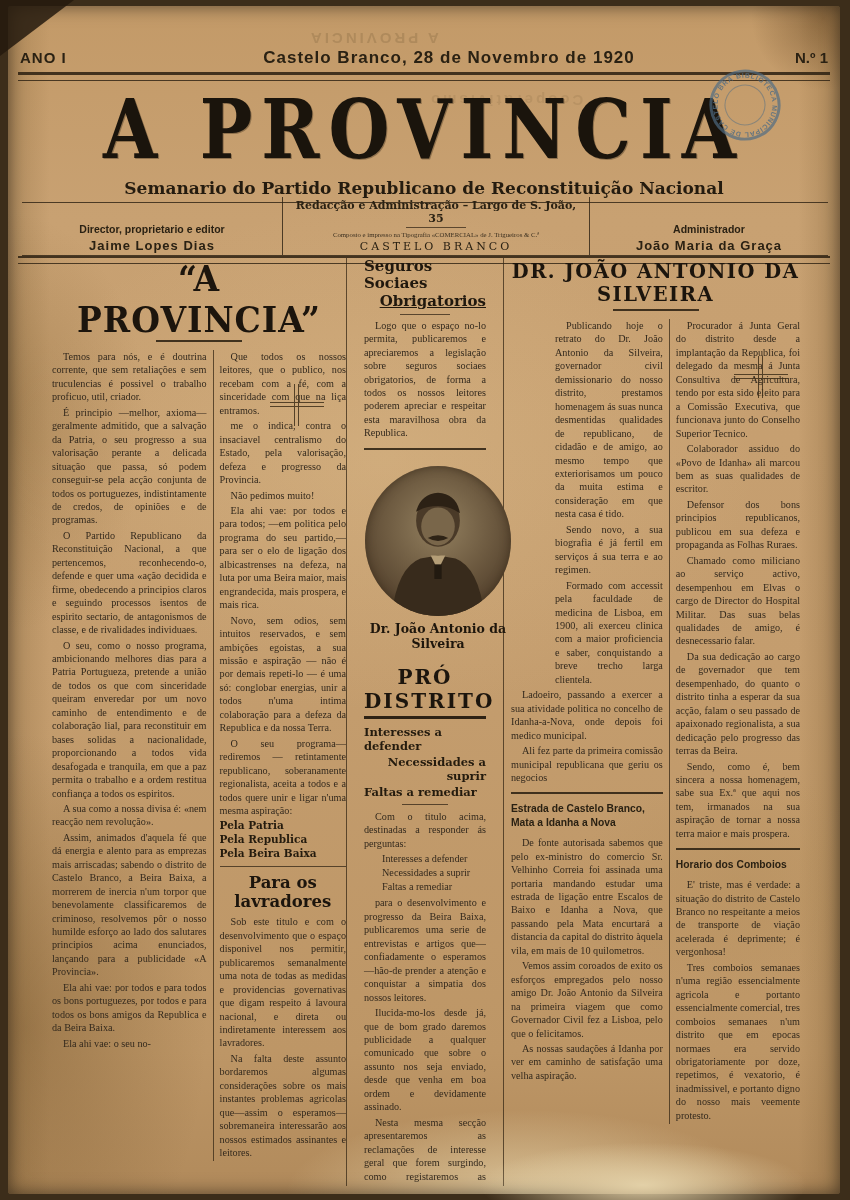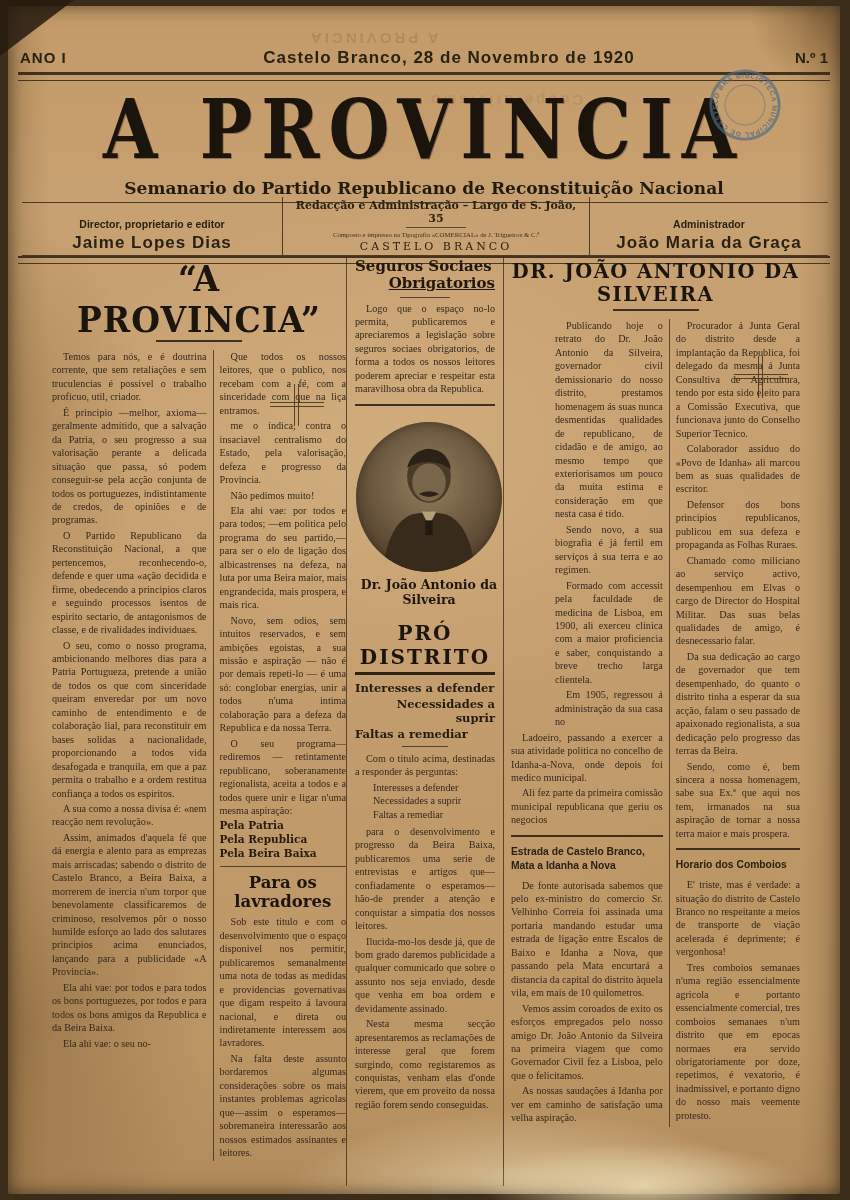--- a/index.html
+++ b/index.html
@@ -38,31 +38,31 @@
   .stamp{position:absolute;left:700px;top:62px;width:74px;height:74px;transform:rotate(-18deg);opacity:.8;}
   
   .infobar{position:absolute;left:14px;right:12px;top:196px;height:52px;display:flex;
     border-top:1px solid rgba(44,32,17,.8);border-bottom:1px solid rgba(44,32,17,.8);
     color:#2a2113;align-items:flex-end;}
   .infobar .cell{padding:2px 6px;text-align:center;}
   .infobar .c1{width:248px;}
   .infobar .c2{flex:1;border-left:1px solid rgba(44,32,17,.8);border-right:1px solid rgba(44,32,17,.8);}
   .infobar .c3{width:226px;}
   .role-label{font-family:"Liberation Sans",sans-serif;font-weight:bold;font-size:10.5px;}
-  .role-name{font-family:"Liberation Sans",sans-serif;font-weight:bold;font-size:17px;letter-spacing:1px;margin-top:3px;}
+  .role-name{font-family:"Liberation Sans",sans-serif;font-weight:bold;font-size:13px;letter-spacing:1px;margin-top:3px;}
   .adr1{font-family:"DejaVu Serif",serif;font-weight:bold;font-size:11px;}
   .adr2{font-size:6.8px;margin-top:3px;color:#3c3020;}
   .adr3{font-family:"DejaVu Serif",serif;font-size:11px;letter-spacing:3px;margin-top:2px;}
   .mini-rule{width:60px;margin:2px auto 0;border-top:1px solid rgba(44,32,17,.7);}
   
   .body-grid{position:absolute;left:44px;top:252px;width:748px;bottom:8px;display:flex;overflow:hidden;}
   .body-grid p{margin:0 0 2px;text-indent:11px;text-align:justify;font-size:10.2px;line-height:1.32;color:#33291d;}
   section.left-art{width:294px;}
   section.mid-col{width:158px;border-left:1px solid rgba(55,40,22,.75);border-right:1px solid rgba(55,40,22,.75);
-    padding:0 8px;box-sizing:border-box;}
+    padding:0 17px;box-sizing:border-box;}
   section.right-art{width:296px;padding-left:7px;box-sizing:border-box;}
   .twocol{display:flex;}
   .twocol .ca{flex:11;padding-right:6px;}
   .twocol .cb{flex:9;border-left:1px solid rgba(55,40,22,.75);padding-left:6px;}
   h2.art-title{margin:2px 0 2px;text-align:center;font-family:"DejaVu Serif",serif;font-weight:bold;
     font-size:33px;letter-spacing:1px;color:#1c150d;transform:scaleY(1.05);}
   h2.art-title-sm{margin:2px 0 3px;text-align:center;font-family:"DejaVu Serif",serif;font-weight:bold;
     font-size:19.5px;letter-spacing:1.5px;color:#1c150d;}
   .title-rule{width:86px;margin:0 auto 8px;border-top:2px solid rgba(40,29,15,.85);}
   .seg-title{font-family:"DejaVu Serif",serif;font-weight:bold;font-size:15px;color:#20180e;line-height:1.15;}
@@ -220,21 +220,20 @@
 
       <section class="right-art">
         <h2 class="art-title-sm">DR. JOÃO ANTONIO DA SILVEIRA</h2>
         <div class="title-rule"></div>
         <div class="twocol">
           <div class="ca">
             <div class="narrow-wrap">
               <p>Publicando hoje o retrato do Dr. João Antonio da Silveira, governador civil demissionario do nosso distrito, prestamos homenagem ás suas nunca desmentidas qualidades de republicano, de cidadão e de amigo, ao mesmo tempo que exteriorisamos um pouco da muita estima e consideração em que nesta casa é tido.</p>
               <p>Sendo novo, a sua biografia é já fertil em serviços á sua terra e ao regimen.</p>
               <p>Formado com accessit pela faculdade de medicina de Lisboa, em 1900, ali exerceu clinica com a maior proficiencia e saber, conquistando a breve trecho larga clientela.</p>
-              <p>Em 1905, regressou á administração da sua casa no</p>
             </div>
             <p>Ladoeiro, passando a exercer a sua atividade politica no concelho de Idanha-a-Nova, onde depois foi medico municipal.</p>
             <p>Ali fez parte da primeira comissão municipal republicana que geriu os negocios</p>
             <div class="thick-rule"></div>
             <div class="sec-head">Estrada de Castelo Branco, Mata a Idanha a Nova</div>
             <p>De fonte autorisada sabemos que pelo ex-ministro do comercio Sr. Velhinho Correia foi assinada uma portaria mandando estudar uma estrada de ligação entre Escalos de Baixo e Idanha a Nova, que passando pela Mata encurtará a distancia da capital do distrito àquela vila, em mais de 10 quilometros.</p>
             <p>Vemos assim coroados de exito os esforços empregados pelo nosso amigo Dr. João Antonio da Silveira na primeira viagem que como Governador Civil fez a Lisboa, pelo que o felicitamos.</p>
             <p>As nossas saudações á Idanha por ver em caminho de satisfação uma velha aspiração.</p>
           </div>
           <div class="cb">

